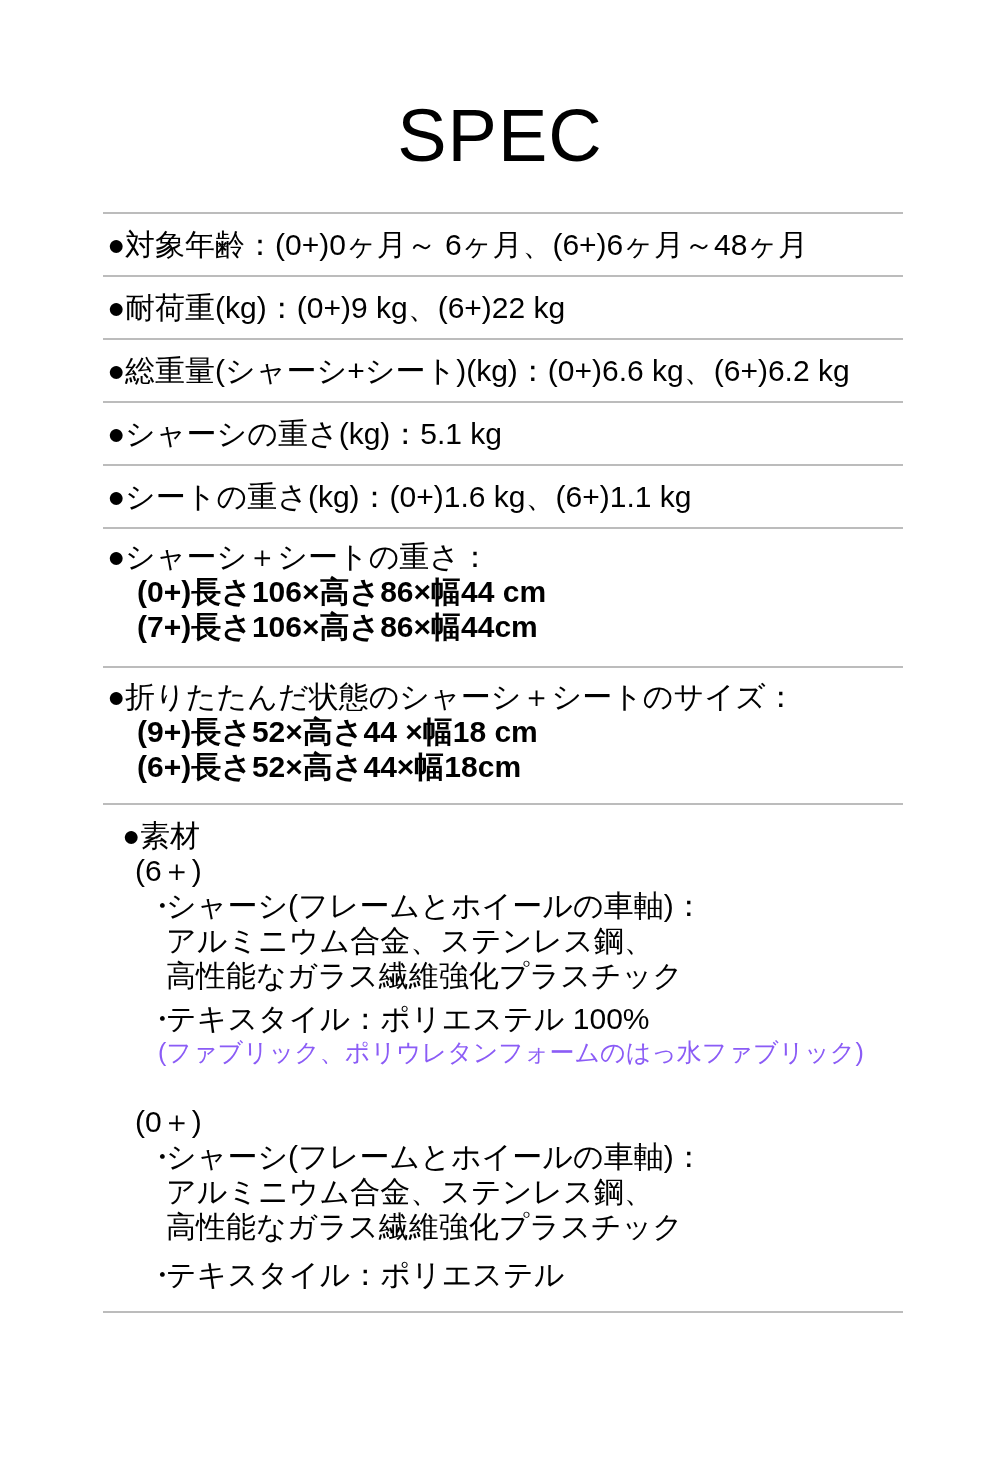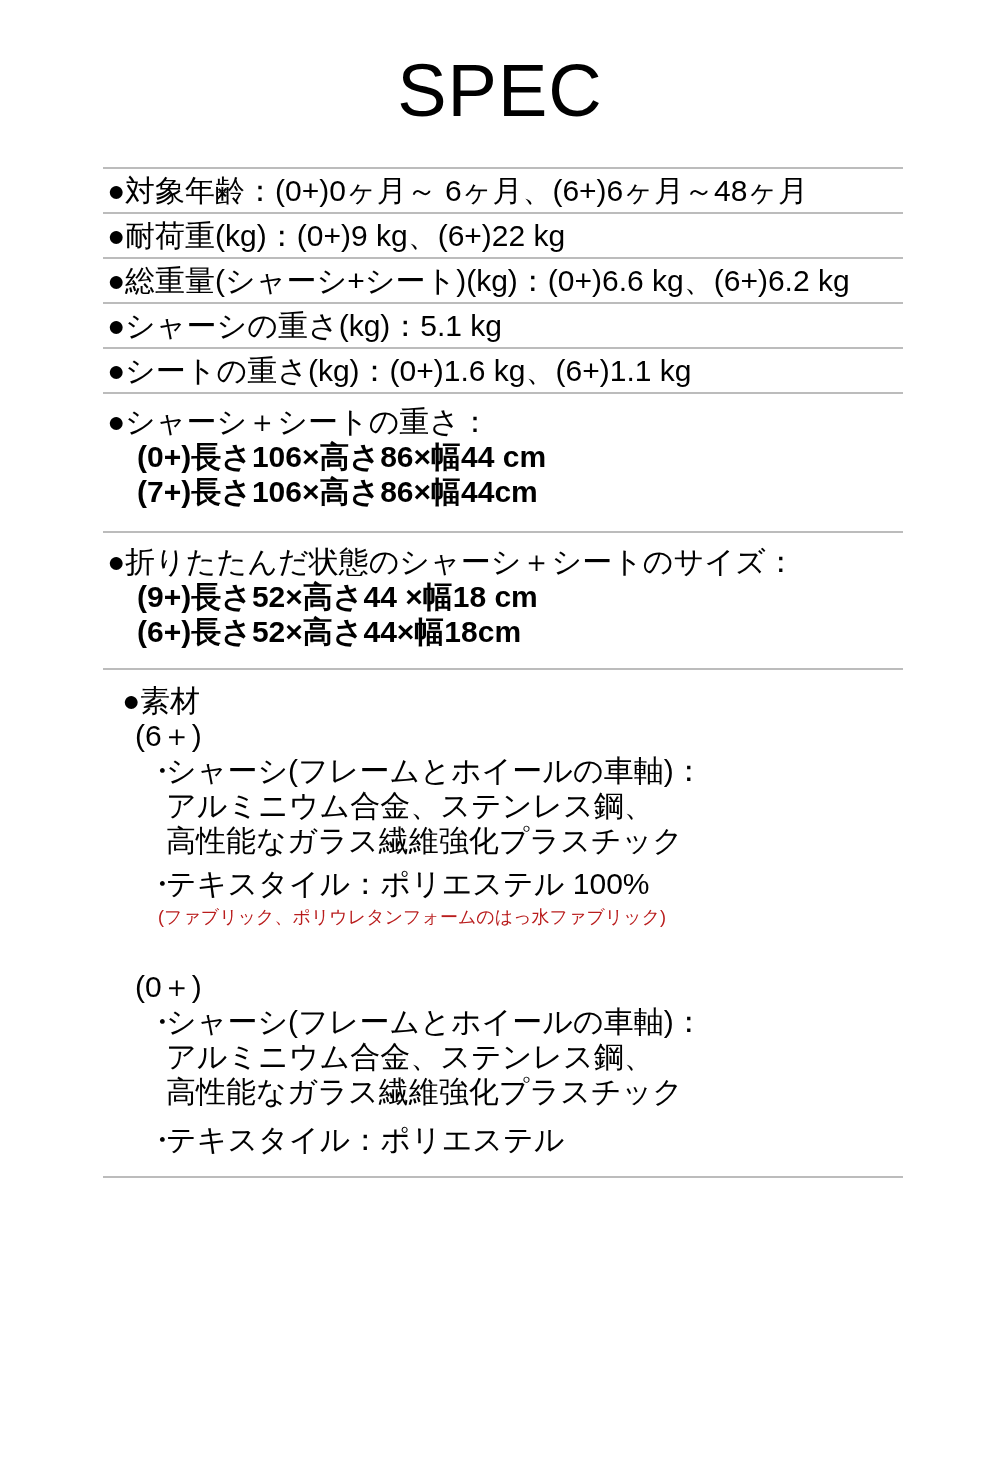--- a/index.html
+++ b/index.html
@@ -15,21 +15,21 @@
   }
   .spec-sheet {
     position: relative;
     width: 1000px;
     height: 1465px;
     overflow: hidden;
     background: #ffffff;
   }
   .page-title {
     margin: 0;
-    padding-top: 52px;
+    padding-top: 97px;
     text-align: center;
     font-size: 74px;
     line-height: 78px;
     font-weight: 400;
     letter-spacing: 1px;
     color: #000000;
   }
   .spec-table {
     width: 800px;
     margin-left: 103px;
@@ -39,45 +39,45 @@
     height: 2px;
     background: #bcbcbc;
   }
   .txt {
     font-size: 30px;
     line-height: 35px;
     white-space: nowrap;
     color: #000000;
   }
   .row-simple {
-    height: 43px;
+    height: 61px;
     display: flex;
     align-items: center;
   }
   .heading { padding-left: 4px; }
   .row-multi-1 { padding: 10px 0 22px 0; }
   .row-multi-2 { padding: 11px 0 19px 0; }
   .subline { padding-left: 34px; font-weight: bold; }
   .materials { padding: 13px 0 19px 0; margin-left: 15px; }
   .age-label { padding-left: 17px; }
   .mat-item {
     display: flex;
     padding-left: 29px;
   }
   .item-bullet {
     flex: none;
     width: 19px;
   }
   .item-lines { }
   .item-note {
-    font-size: 18px;
+    font-size: 25px;
     line-height: 33px;
     padding-left: 40px;
     white-space: nowrap;
-    color: #b91c1c;
+    color: #8b5cf6;
   }
   .gap-textile-a { margin-top: 8px; }
   .gap-textile-b { margin-top: 13px; }
   .group-second { margin-top: 35px; }
 </style>
 </head>
 <body>
 
 <div class="spec-sheet">
 

